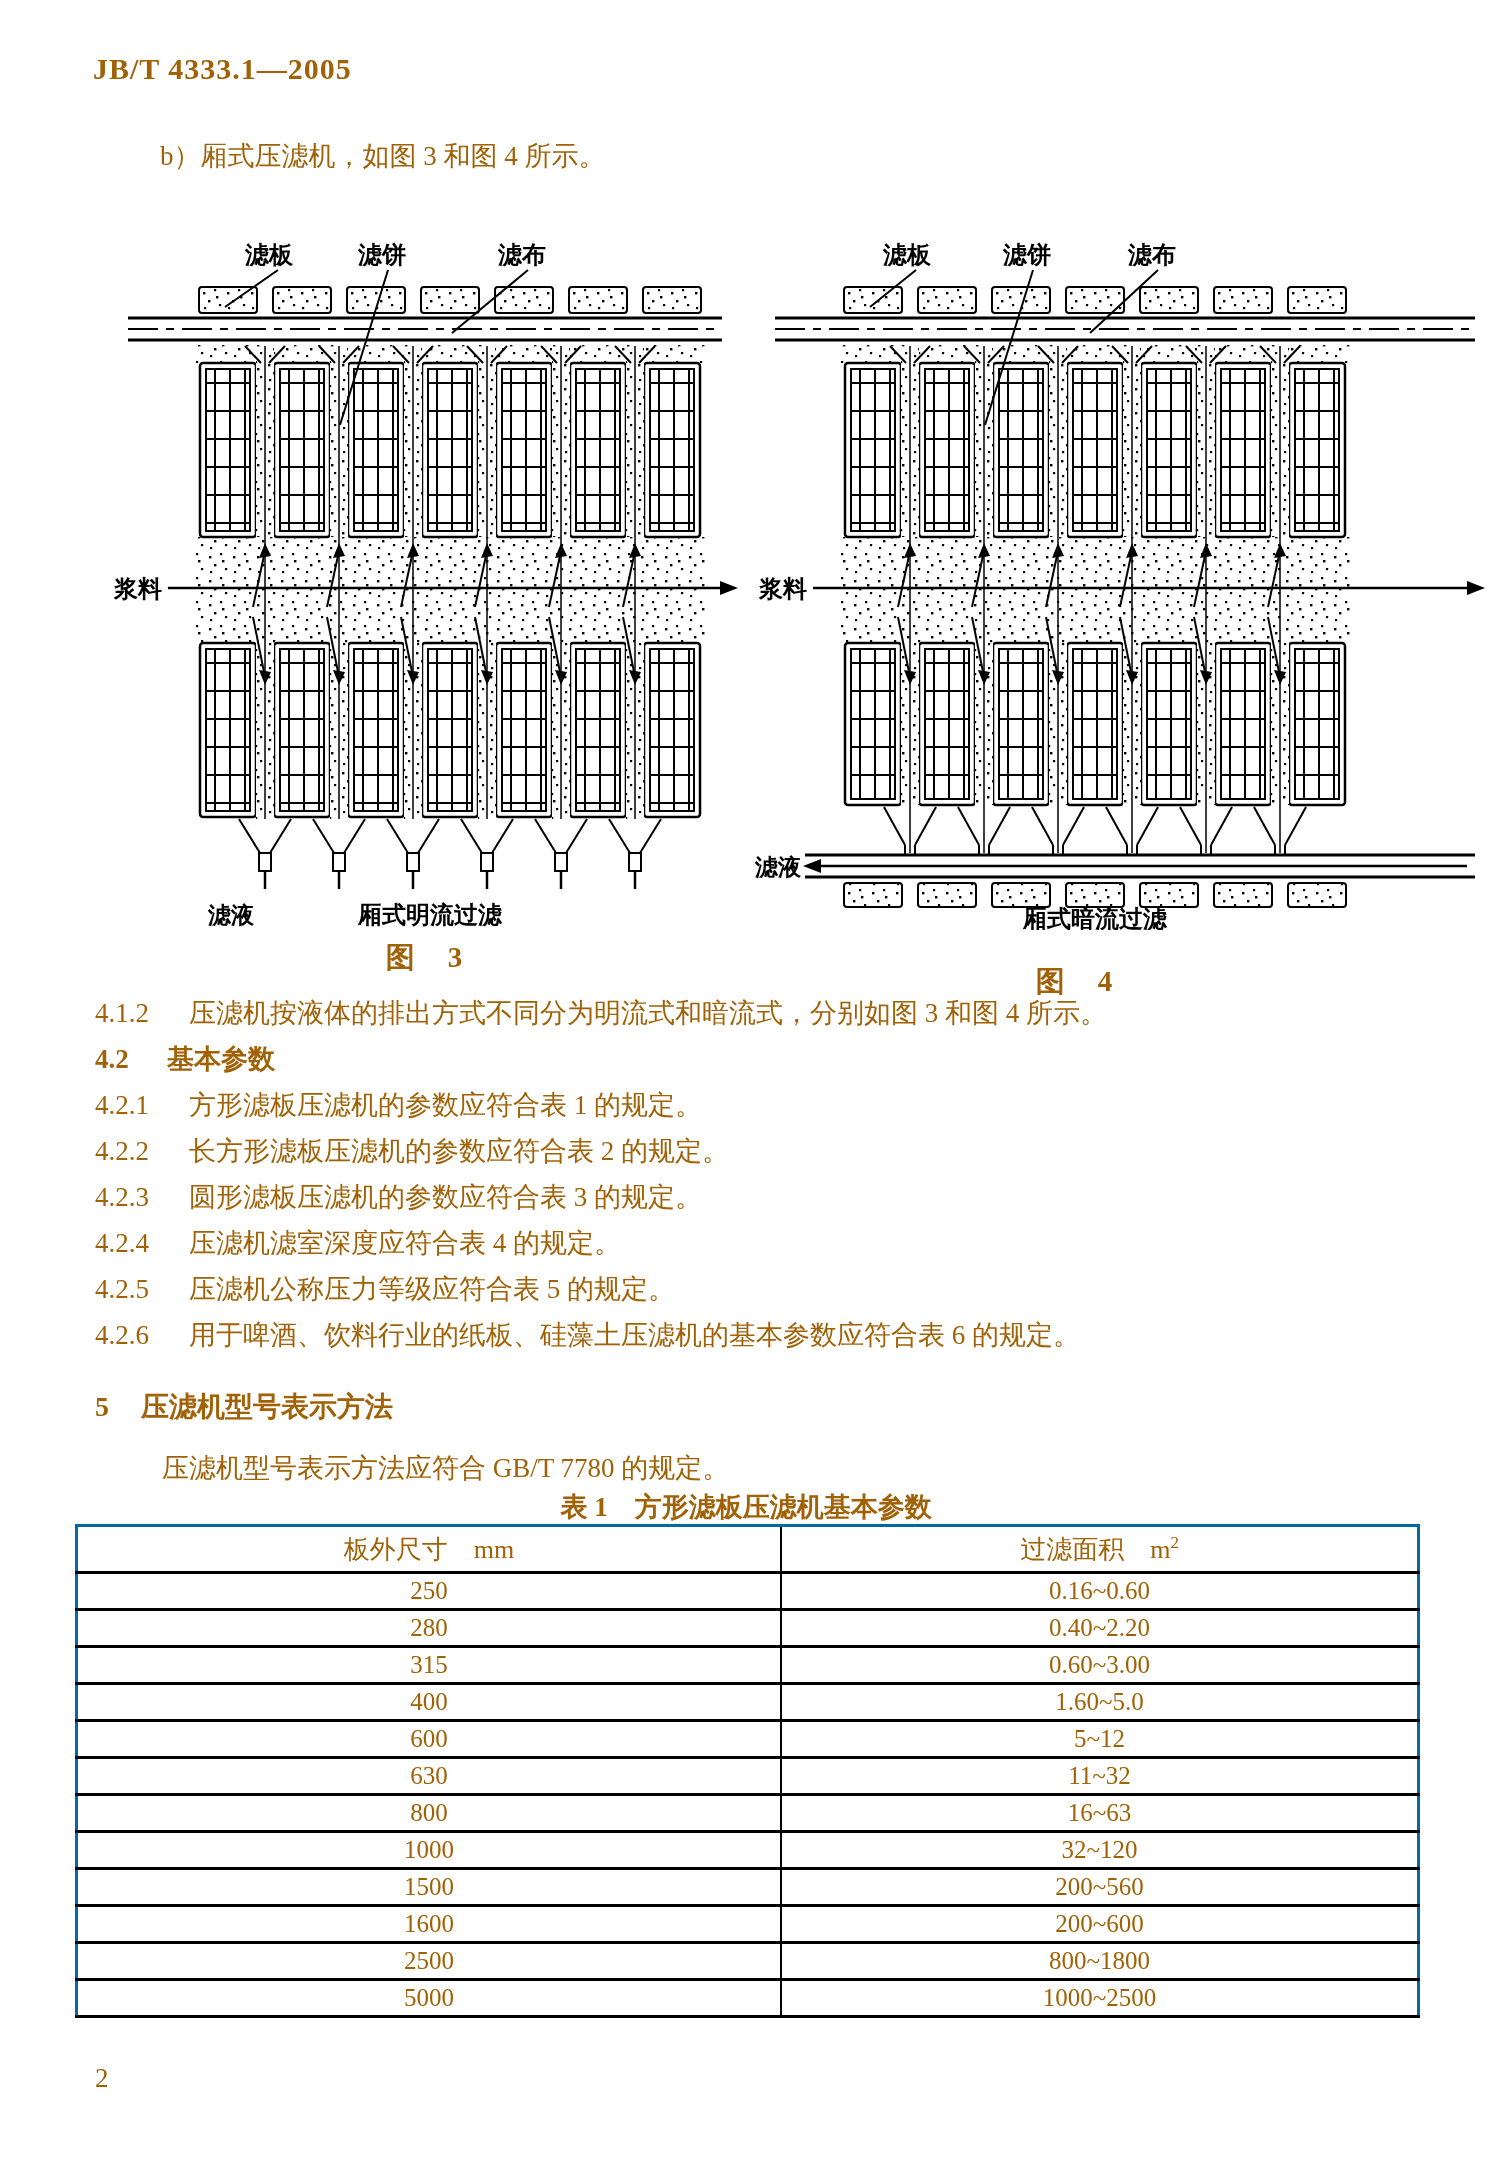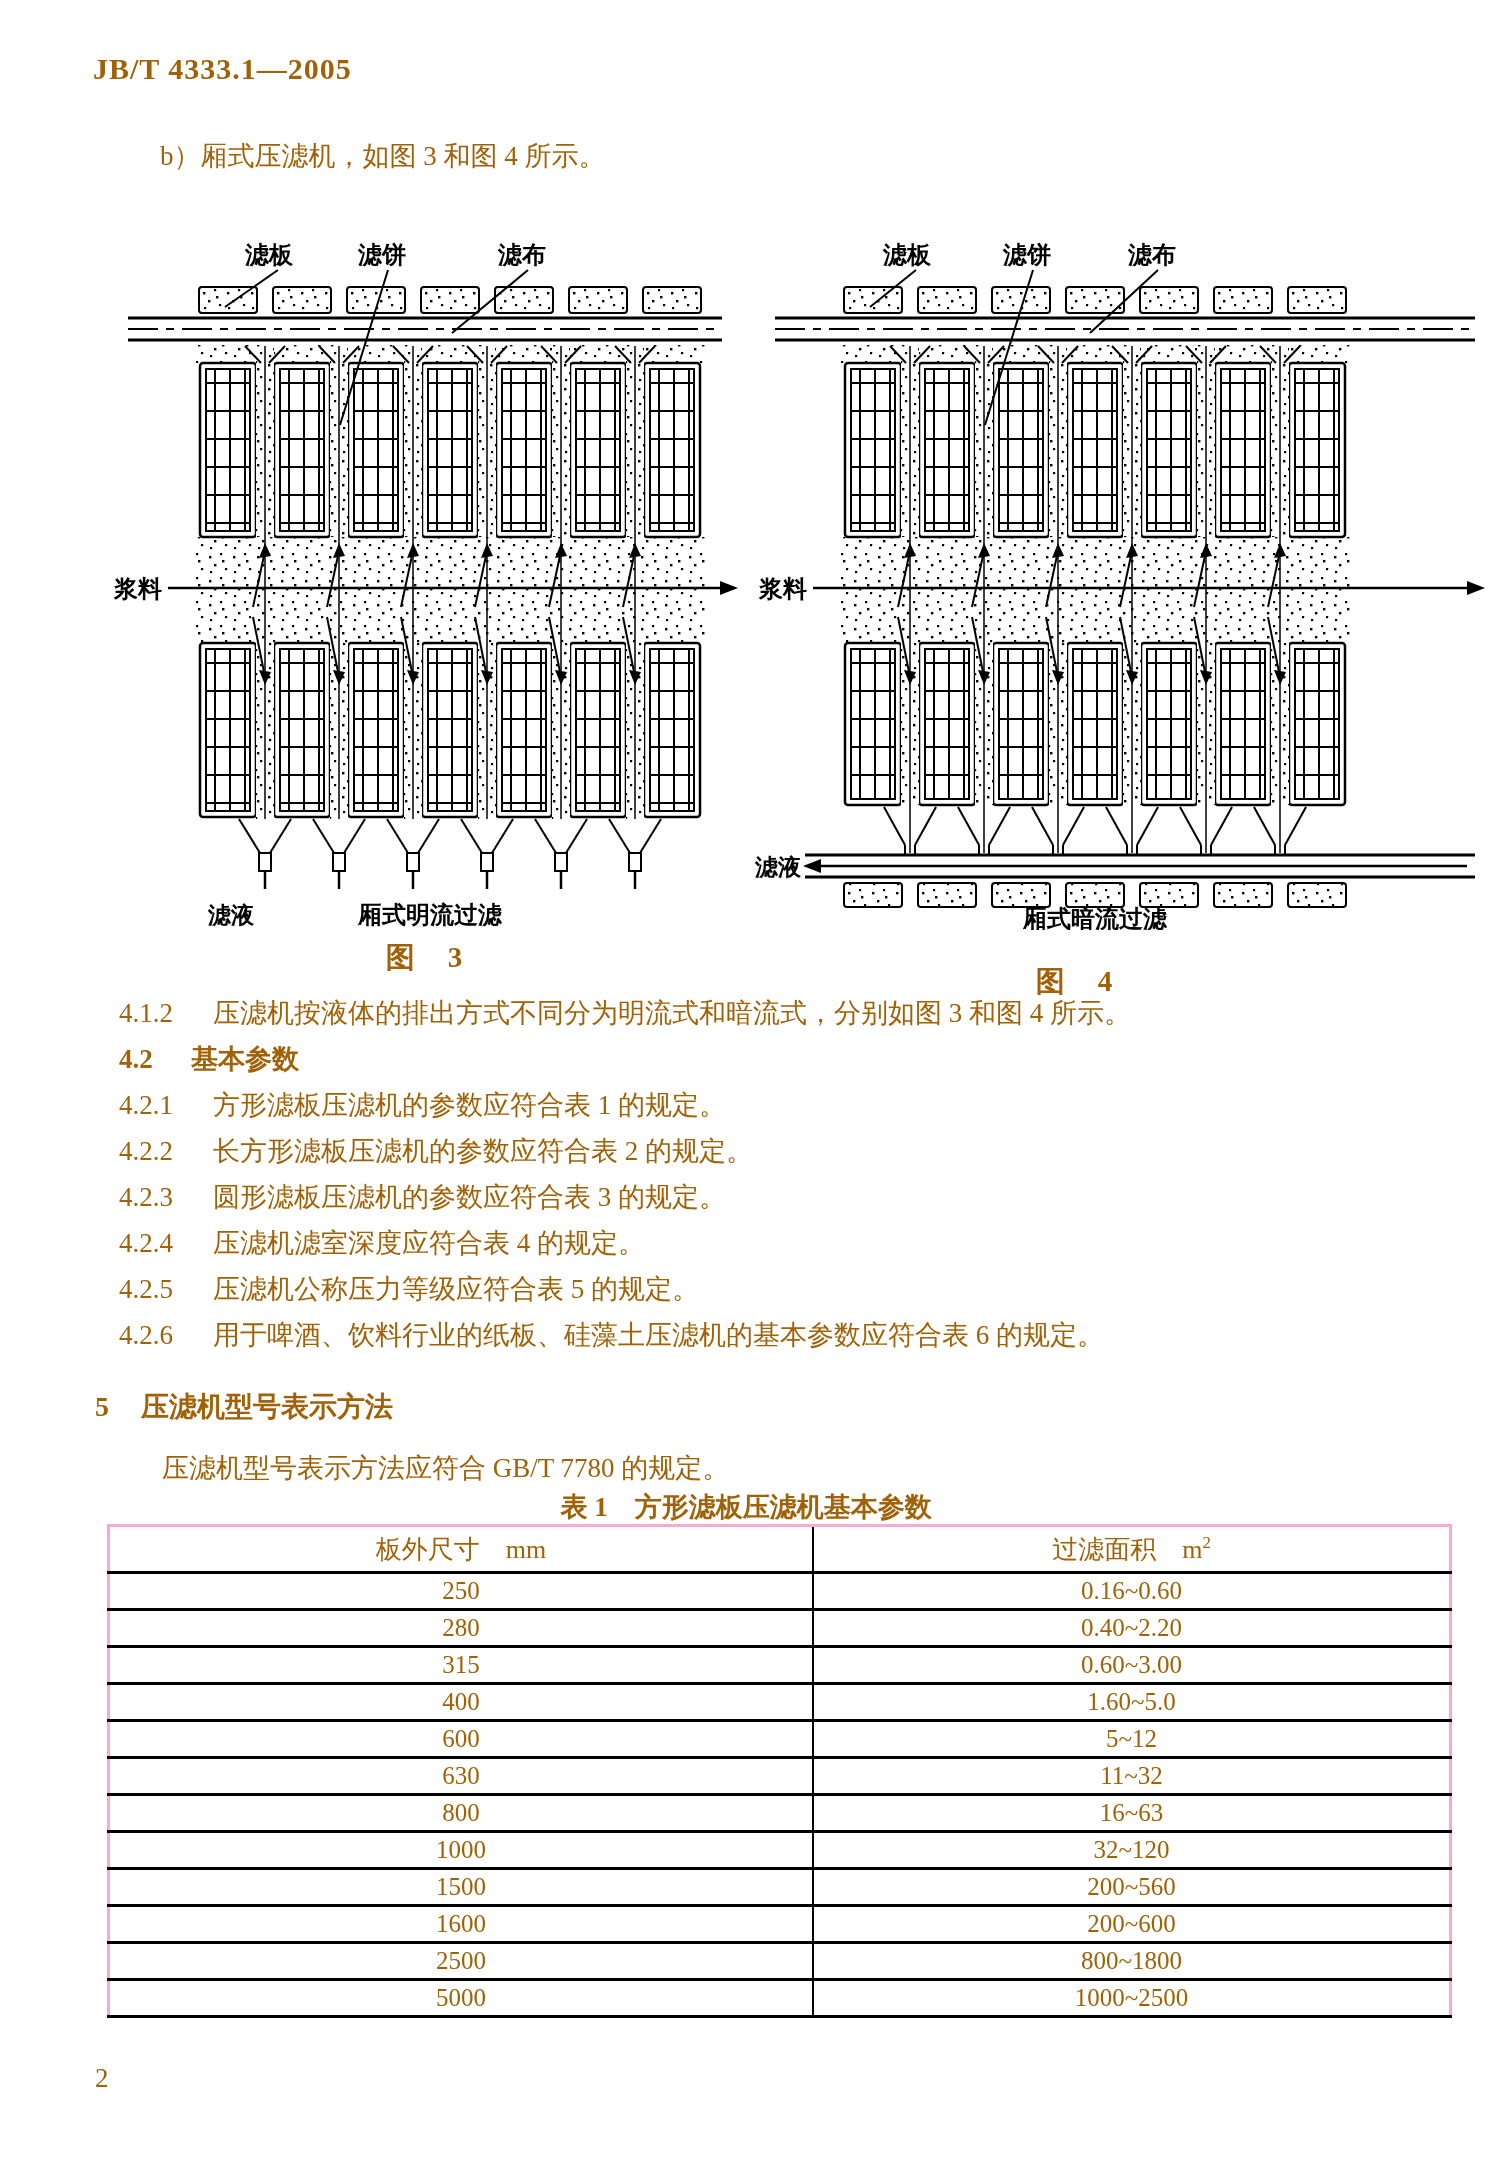--- a/index.html
+++ b/index.html
@@ -12,41 +12,41 @@
     color:#a16207;
     overflow:hidden;
   }
   .abs{position:absolute;white-space:nowrap;}
   .doc-code{left:93px;top:52px;font-size:30px;font-weight:bold;letter-spacing:1px;}
   .intro{left:160px;top:138px;font-size:27px;}
   .fig{position:absolute;}
   .fig svg{display:block;}
   .fig-caption{position:absolute;text-align:center;font-size:29px;font-weight:bold;letter-spacing:2px;}
   .para{position:absolute;left:95px;font-size:27px;}
-  .para .num{display:inline-block;min-width:68px;margin-right:26px;margin-left:24px;}
+  .para .num{display:inline-block;min-width:68px;margin-right:26px;}
   .para.short .num{min-width:46px;}
   .para.bold{font-weight:bold;}
   .sec5{position:absolute;left:95px;font-size:28px;font-weight:bold;}
   .sec5 .num{display:inline-block;margin-right:32px;}
   .sec5-body{left:162px;top:1450px;font-size:27px;}
   .tbl-caption{left:0;top:1489px;width:100%;text-align:center;font-size:27px;font-weight:bold;}
   table.t1{
     position:absolute;left:75px;top:1524px;width:1345px;
     border-collapse:collapse;table-layout:fixed;
     font-size:25px;
   }
   table.t1 td,table.t1 th{
     border-bottom:3px solid #000;
     text-align:center;vertical-align:middle;
     height:34px;padding:0;
     font-weight:normal;
   }
   table.t1 tr.hdr th{height:44px;font-size:26px;}
   table.t1 td.c2,table.t1 th.c2{border-left:2px solid #000;}
-  table.t1{border:3px solid #f9a8d4;margin-left:32px;}
+  table.t1{border:3px solid #0369a1;}
   table.t1 col.c1{width:52.5%;}
   .page-num{left:95px;top:2063px;font-size:27px;}
   sup{font-size:17px;}
 </style>
 </head>
 <body>
 
 <div class="page">
 
   <div class="abs doc-code">JB/T 4333.1—2005</div>

